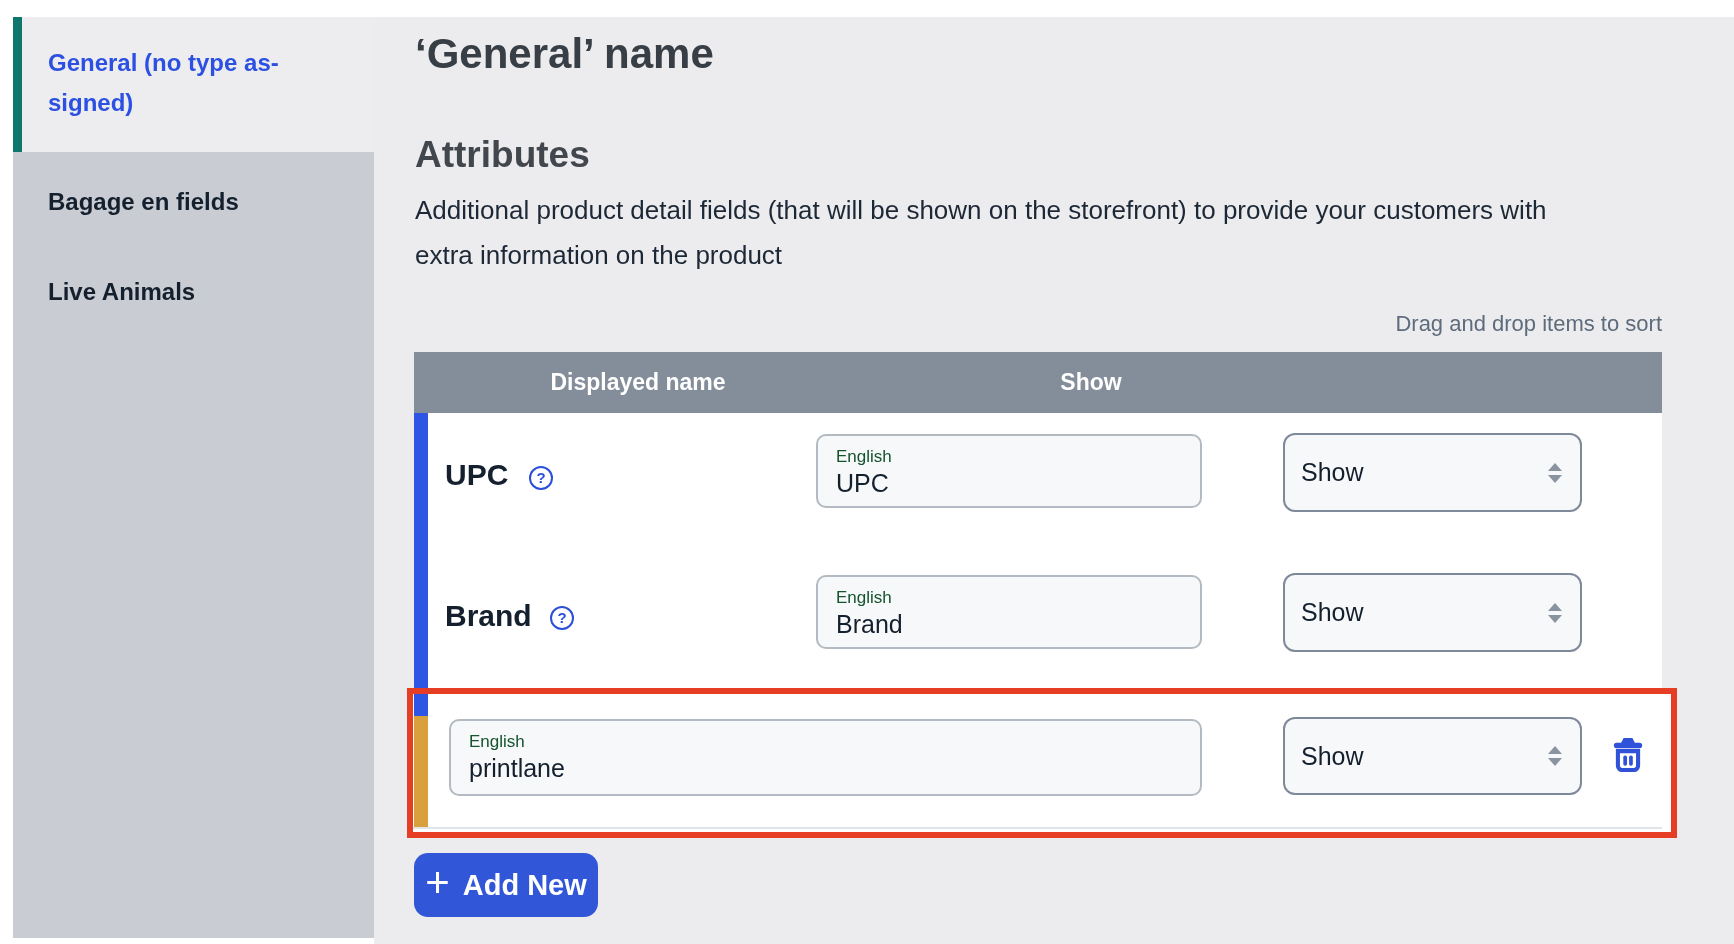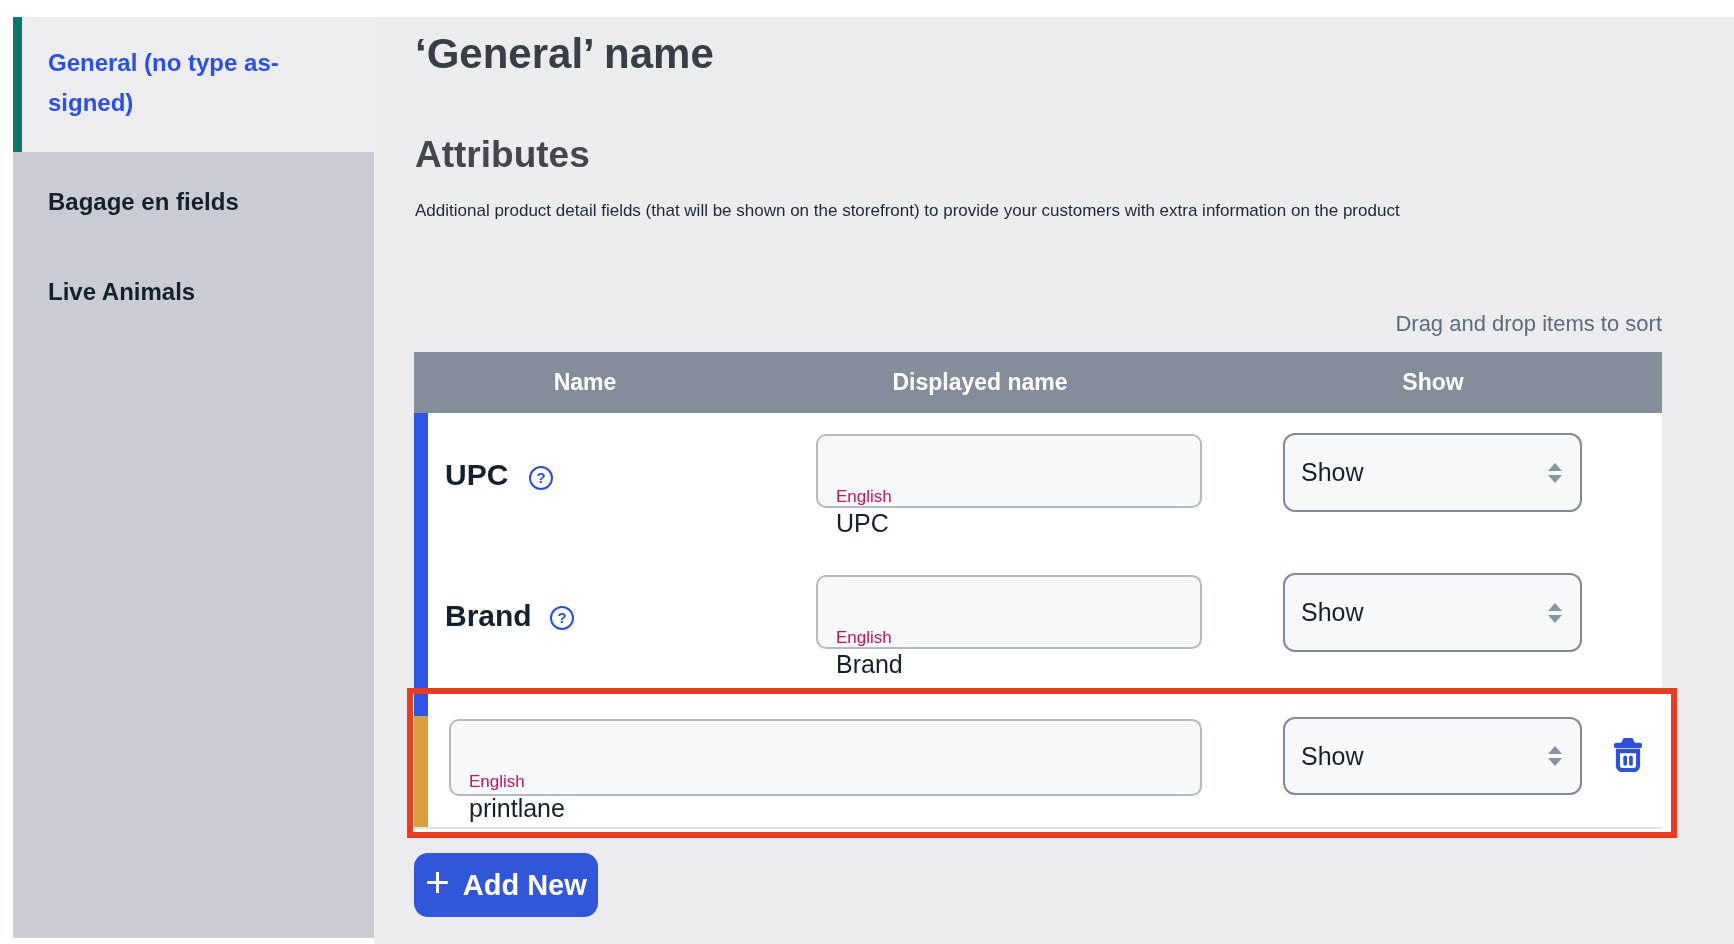--- a/index.html
+++ b/index.html
@@ -28,21 +28,21 @@
   }
   .side-item.first{margin-top:30px;}
   .side-item.second{margin-top:50px;}
   .side-bottom{position:absolute;left:13px;top:938px;width:361px;height:6px;background:#ffffff;}
 
   
   .page-title{position:absolute;left:415px;top:30px;font-size:42px;font-weight:bold;color:#383e45;}
   .section-title{position:absolute;left:415px;top:134px;font-size:37px;font-weight:bold;color:#42474e;}
   .section-desc{
     position:absolute;left:415px;top:188px;width:1135px;
-    font-size:17px;line-height:45px;color:#1d2836;
+    font-size:26px;line-height:45px;color:#1d2836;
   }
   .sort-hint{
     position:absolute;left:414px;top:311px;width:1248px;text-align:right;
     font-size:22px;color:#5d6b7c;
   }
 
   
   .thead{
     position:absolute;left:414px;top:352px;width:1248px;height:61px;
     background:#848e9b;display:flex;
@@ -58,21 +58,21 @@
     position:absolute;width:24px;height:24px;border-radius:50%;
     border:2px solid #2b4fd9;color:#2b4fd9;box-sizing:border-box;
     font-size:15px;font-weight:bold;text-align:center;line-height:20px;cursor:pointer;
     background:transparent;
   }
 
   .field{
     position:absolute;box-sizing:border-box;background:#f7f8fa;
     border:2px solid #b3bac2;border-radius:10px;padding:11px 0 0 18px;cursor:text;
   }
-  .field .lang{display:block;font-size:17px;color:#be185d;line-height:19px;margin-top:40px;}
+  .field .lang{display:block;font-size:17px;color:#14532d;line-height:19px;}
   .field input{
     display:block;border:none;outline:none;background:transparent;padding:0;margin-top:3px;
     font-family:"Liberation Sans",sans-serif;font-size:25px;color:#15202e;width:92%;
   }
 
   .selectbox{
     position:absolute;box-sizing:border-box;background:#f7f8fa;
     border:2px solid #7e8999;border-radius:12px;display:flex;align-items:center;
     justify-content:space-between;padding:0 18px 0 16px;cursor:pointer;
     font-size:25px;color:#15202e;
@@ -123,21 +123,20 @@
     </div>
   </aside>
   <div class="side-bottom"></div>
 
   <h1 class="page-title" style="margin:0">‘General’ name</h1>
   <h2 class="section-title" style="margin:0">Attributes</h2>
   <p class="section-desc" style="margin:0">Additional product detail fields (that will be shown on the storefront) to provide your customers with extra information on the product</p>
   <div class="sort-hint">Drag and drop items to sort</div>
 
   <div class="thead">
-    <div class="th c1">Name</div>
     <div class="th c2">Displayed name</div>
     <div class="th c3">Show</div>
   </div>
 
   <div class="tbody">
     <div class="bar-blue"></div>
 
     <div>
       <div class="row-label" style="left:31px;top:45px;">UPC</div>
       <div class="help" style="left:115px;top:53px;">?</div>

